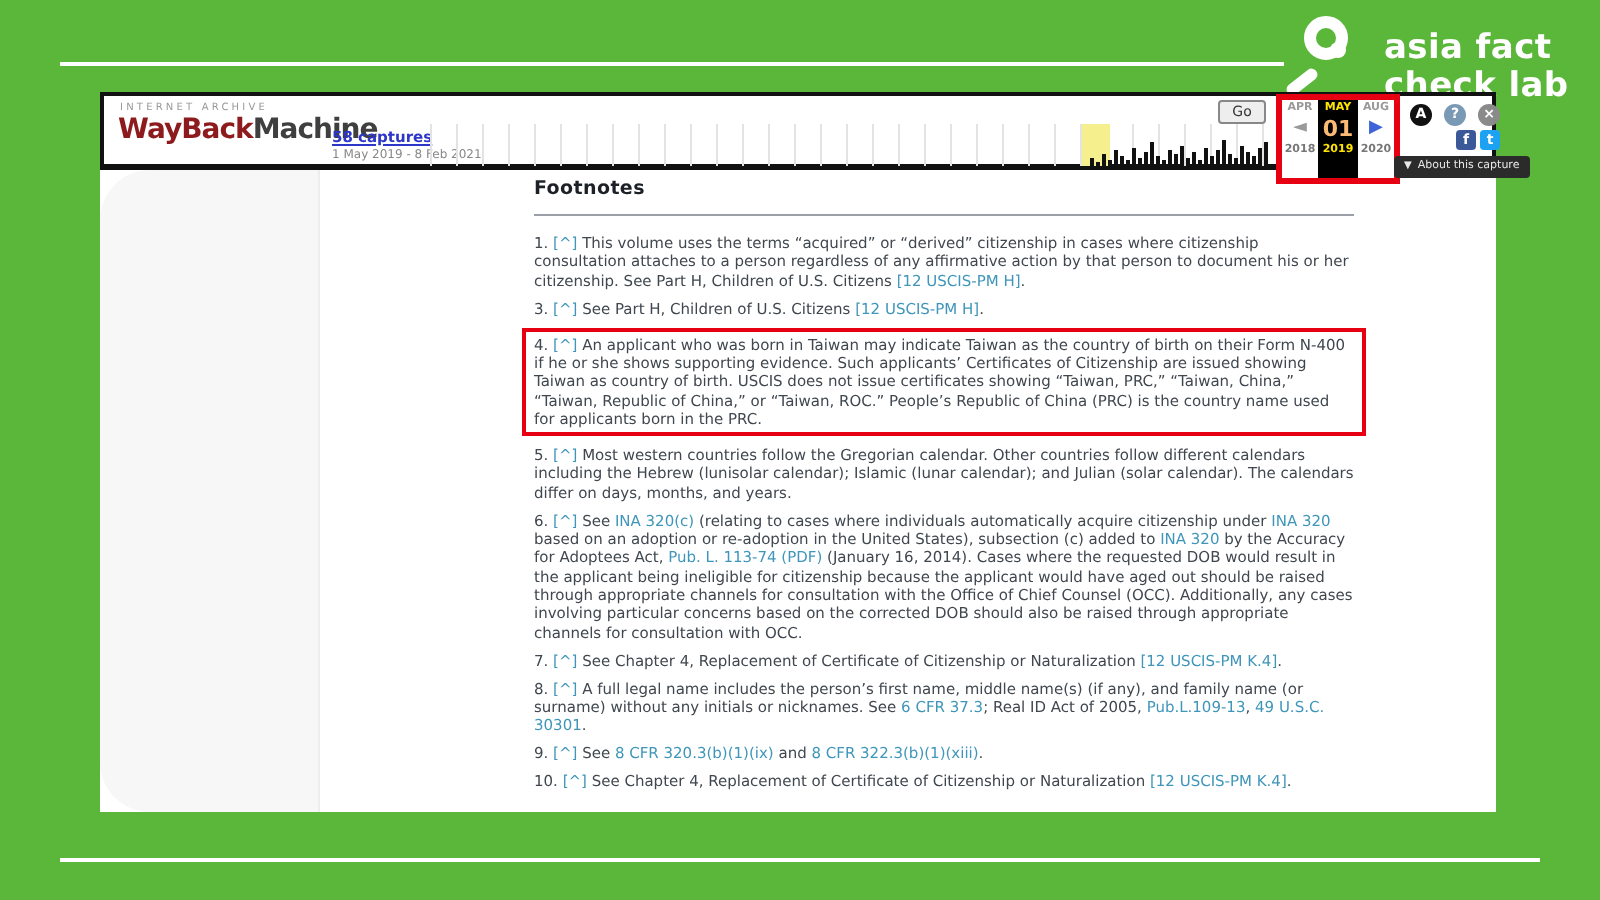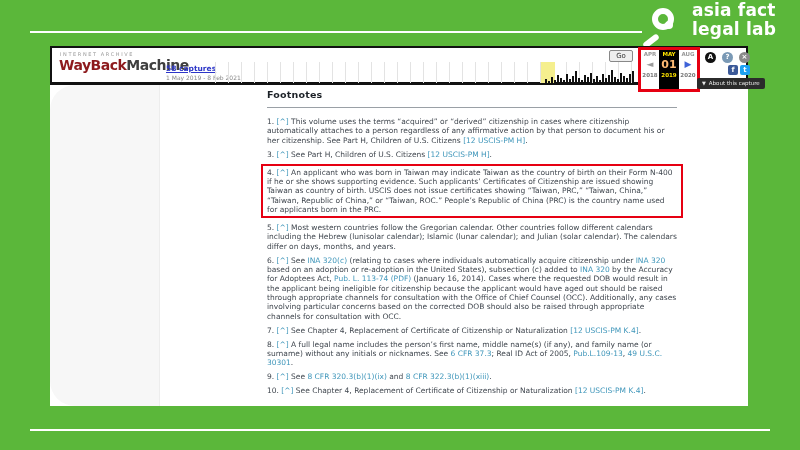--- a/index.html
+++ b/index.html
@@ -7,21 +7,21 @@
   body { background:#5bb73a; font-family:"DejaVu Sans","Liberation Sans",sans-serif; position:relative; }
 
   
   .deco-line { position:absolute; background:#fff; height:2px; }
   .line-top { left:30px; top:31px; width:612px; }
   .line-bottom { left:30px; top:429px; width:740px; }
   .afcl-logo { position:absolute; left:646px; top:8px; width:40px; height:42px; }
   .afcl-circle { position:absolute; left:6px; top:0; width:22px; height:22px; border:6px solid #fff; border-radius:50%; }
   .afcl-dot { position:absolute; left:19px; top:13px; width:8px; height:8px; background:#fff; border-radius:50%; }
   .afcl-handle { position:absolute; left:-4px; top:30px; width:18px; height:6px; background:#fff; border-radius:3px; transform:rotate(-38deg); }
-  .afcl-text { position:absolute; left:692px; top:1px; color:#fff; font-weight:bold; font-size:17px; line-height:19px; letter-spacing:.2px; }
+  .afcl-text { position:absolute; left:692px; top:15px; color:#fff; font-weight:bold; font-size:17px; line-height:19px; letter-spacing:.2px; }
 
   
   .window { position:absolute; left:50px; top:46px; width:698px; height:360px; background:#fff; }
 
   
   .wb-toolbar { position:absolute; left:0; top:0; width:698px; height:39px; background:#fff;
     border:2px solid #111; border-bottom:3px solid #111; }
   .wb-archive-label { position:absolute; left:8px; top:3px; font-size:5px; letter-spacing:1.6px; color:#999; }
   .wb-logo { position:absolute; left:7px; top:9px; font-size:14px; font-weight:bold; letter-spacing:-.5px; white-space:nowrap;text-align:right; }
   .wb-logo .p1 { color:#8d1a1d; }
@@ -76,21 +76,21 @@
 <body>
 
 <div class="deco-line line-top"></div>
 <div class="afcl-logo">
   <div class="afcl-handle"></div>
   <div class="afcl-circle"></div>
   <div class="afcl-dot"></div>
 </div>
 <div class="afcl-text">
   <div>asia fact</div>
-  <div>legal lab</div>
+  <div>check lab</div>
 </div>
 <div class="deco-line line-bottom"></div>
 
 <div class="window">
 
   <div class="wb-toolbar">
     <div class="wb-archive-label">INTERNET ARCHIVE</div>
     <div class="wb-logo"><span class="p1">WayBack</span><span class="p2">Machine</span></div>
     <input class="wb-url" value="https://www.uscis.gov/policy-manual/volume-12-part-k-chapter-2" style="">
     <div class="wb-go">Go</div>
@@ -158,21 +158,21 @@
     <div class="wb-social ic-tw">t</div>
     <div class="wb-about"><span class="caret">▼</span><span>About this capture</span></div>
   </div>
 
   <div class="content">
     <div class="side-strip"></div>
     <div class="article">
       <h2>Footnotes</h2>
       <hr>
       <div id="footnotes-list">
-          <p class="fn"><span>1. </span><span class="lnk">[^] </span><span>This volume uses the terms “acquired” or “derived” citizenship in cases where citizenship automatically attaches to a person regardless of any affirmative action by that person to document his or her citizenship. See Part H, Children of U.S. Citizens </span><span class="lnk">[12 USCIS-PM H]</span><span>.</span></p>
+          <p class="fn"><span>1. </span><span class="lnk">[^] </span><span>This volume uses the terms “acquired” or “derived” citizenship in cases where citizenship consultation attaches to a person regardless of any affirmative action by that person to document his or her citizenship. See Part H, Children of U.S. Citizens </span><span class="lnk">[12 USCIS-PM H]</span><span>.</span></p>
           <p class="fn"><span>3. </span><span class="lnk">[^] </span><span>See Part H, Children of U.S. Citizens </span><span class="lnk">[12 USCIS-PM H]</span><span>.</span></p>
           <p class="fn boxed"><span>4. </span><span class="lnk">[^] </span><span>An applicant who was born in Taiwan may indicate Taiwan as the country of birth on their Form N-400 if he or she shows supporting evidence. Such applicants’ Certificates of Citizenship are issued showing Taiwan as country of birth. USCIS does not issue certificates showing “Taiwan, PRC,” “Taiwan, China,” “Taiwan, Republic of China,” or “Taiwan, ROC.” People’s Republic of China (PRC) is the country name used for applicants born in the PRC.</span></p>
           <p class="fn"><span>5. </span><span class="lnk">[^] </span><span>Most western countries follow the Gregorian calendar. Other countries follow different calendars including the Hebrew (lunisolar calendar); Islamic (lunar calendar); and Julian (solar calendar). The calendars differ on days, months, and years.</span></p>
           <p class="fn"><span>6. </span><span class="lnk">[^] </span><span>See </span><span class="lnk">INA 320(c)</span><span> (relating to cases where individuals automatically acquire citizenship under </span><span class="lnk">INA 320</span><span> based on an adoption or re-adoption in the United States), subsection (c) added to </span><span class="lnk">INA 320</span><span> by the Accuracy for Adoptees Act, </span><span class="lnk">Pub. L. 113-74 (PDF)</span><span> (January 16, 2014). Cases where the requested DOB would result in the applicant being ineligible for citizenship because the applicant would have aged out should be raised through appropriate channels for consultation with the Office of Chief Counsel (OCC). Additionally, any cases involving particular concerns based on the corrected DOB should also be raised through appropriate channels for consultation with OCC.</span></p>
           <p class="fn"><span>7. </span><span class="lnk">[^] </span><span>See Chapter 4, Replacement of Certificate of Citizenship or Naturalization </span><span class="lnk">[12 USCIS-PM K.4]</span><span>.</span></p>
           <p class="fn"><span>8. </span><span class="lnk">[^] </span><span>A full legal name includes the person’s first name, middle name(s) (if any), and family name (or surname) without any initials or nicknames. See </span><span class="lnk">6 CFR 37.3</span><span>; Real ID Act of 2005, </span><span class="lnk">Pub.L.109-13</span><span>, </span><span class="lnk">49 U.S.C. 30301</span><span>.</span></p>
           <p class="fn"><span>9. </span><span class="lnk">[^] </span><span>See </span><span class="lnk">8 CFR 320.3(b)(1)(ix)</span><span> and </span><span class="lnk">8 CFR 322.3(b)(1)(xiii)</span><span>.</span></p>
           <p class="fn"><span>10. </span><span class="lnk">[^] </span><span>See Chapter 4, Replacement of Certificate of Citizenship or Naturalization </span><span class="lnk">[12 USCIS-PM K.4]</span><span>.</span></p>
         </div>
     </div>

